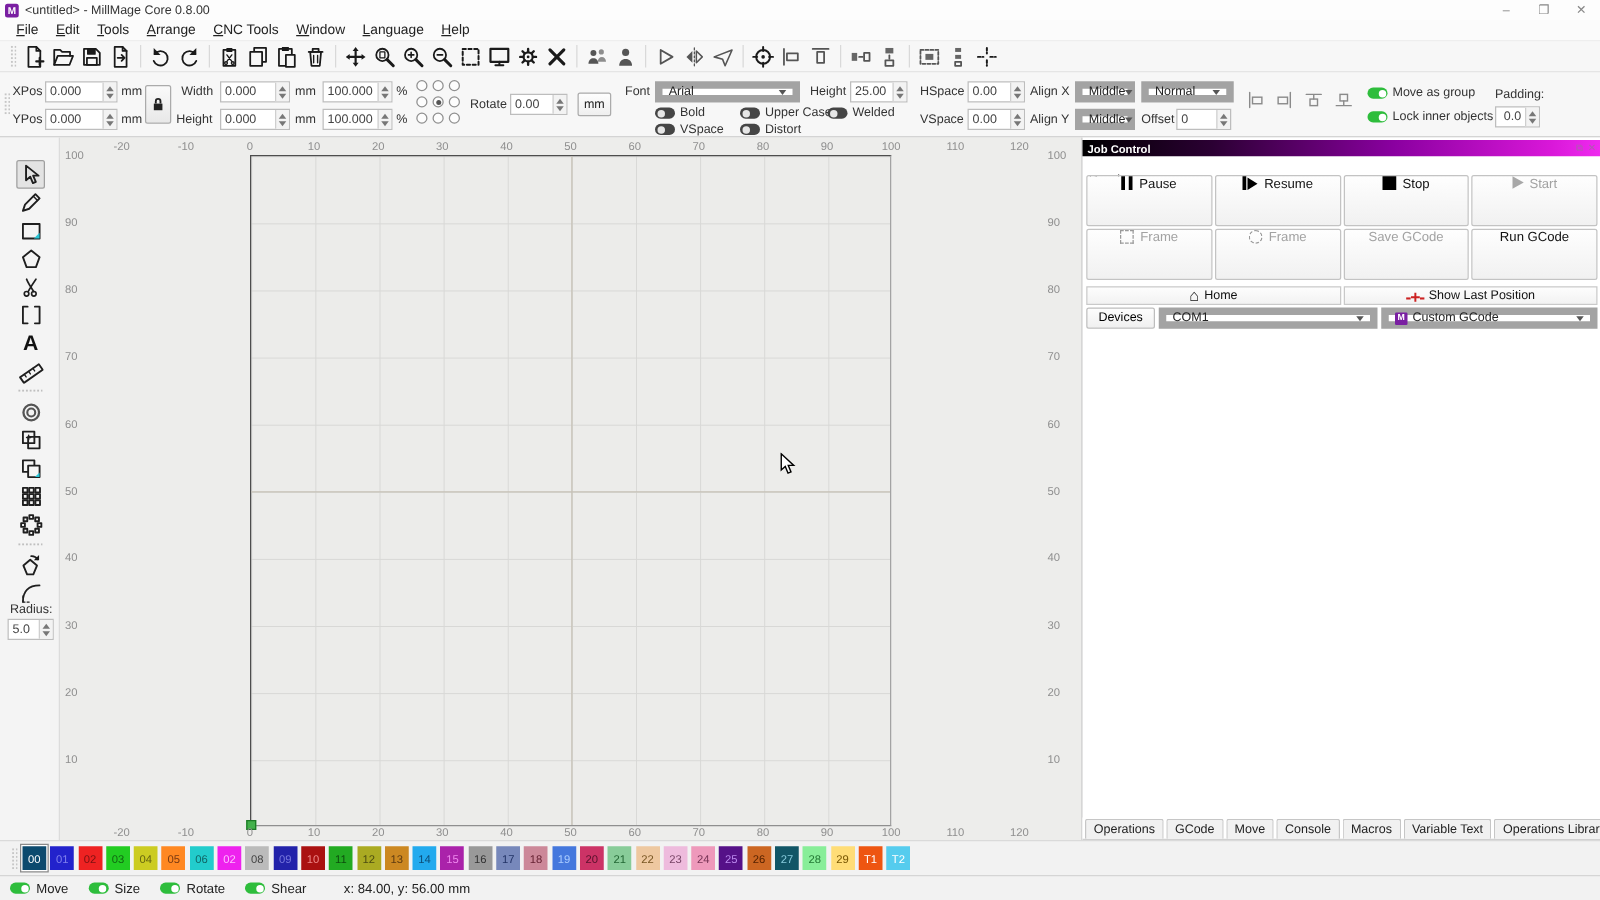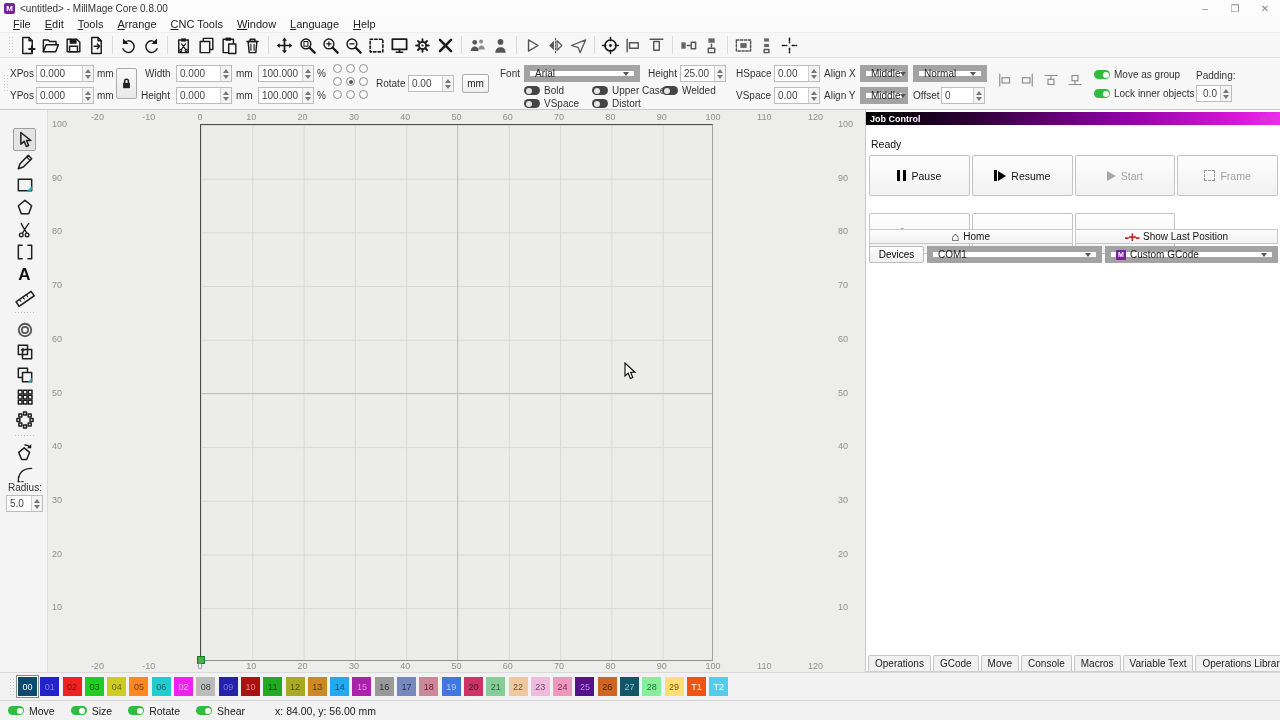--- a/index.html
+++ b/index.html
@@ -64,21 +64,21 @@
   .midline-v { position:absolute; left:256px; top:0; width:1px; height:100%; background:#c6c1b6; }
   .midline-h { position:absolute; left:0; top:268px; width:100%; height:1px; background:#c6c1b6; }
   .origin { position:absolute; left:-4px; bottom:-4px; width:8px; height:8px; background:#43b14b; border:1px solid #1d7a26; }
   .cursor { position:absolute; left:576px; top:252px; }
 
   .rightpanel { position:absolute; left:865px; top:110px; width:415px; height:562px; background:#fff; border-left:1px solid #c9c9c9; }
   .jc-header { position:absolute; left:0; top:2px; width:415px; height:13px; background:linear-gradient(90deg,#000 0%,#2b0033 25%,#8a00a0 60%,#d817d8 90%,#ef2bef 100%); color:#fff; font-size:9px; font-weight:bold; display:flex; align-items:center; padding:0 4px; }
   .jc-hicons { margin-left:auto; display:flex; gap:4px; font-size:8px; color:#b05ab0; font-weight:normal; }
   .jc-status { position:absolute; left:5px; top:28px; font-size:10.5px; color:#111; }
   .jc-grid { position:absolute; left:3px; top:30px; width:409px; display:grid; grid-template-columns:repeat(4,1fr); gap:2px; }
-  .jc-btn { height:41px; background:linear-gradient(#fefefe,#f1f1f1); border:1px solid #c3c3c3; border-radius:2px; display:flex; align-items:center; justify-content:center; gap:5px; font-size:10.5px; color:#111;margin-top:15px; }
+  .jc-btn { height:41px; background:linear-gradient(#fefefe,#f1f1f1); border:1px solid #c3c3c3; border-radius:2px; display:flex; align-items:flex-start; justify-content:center; gap:5px; font-size:10.5px; color:#111; }
   .jc-btn.disabled { color:#a2a2a2; }
   .jc-row3 { position:absolute; left:3px; top:119px; width:409px; display:grid; grid-template-columns:1fr 1fr; gap:2px; }
   .jc-sbtn { height:15px; background:linear-gradient(#fdfdfd,#f2f2f2); border:1px solid #c9c9c9; display:flex; align-items:center; justify-content:center; gap:4px; font-size:10px; color:#111; }
   .jc-row4 { position:absolute; left:3px; top:136px; width:409px; display:flex; gap:3px; }
   .jc-dev { width:55px; height:17px; background:linear-gradient(#fdfdfd,#f0f0f0); border:1px solid #bdbdbd; border-radius:2px; display:flex; align-items:center; justify-content:center; font-size:10px; }
   .select { height:17px; background:#fff; border:6px solid #a3a3a3; display:flex; align-items:center; padding:0 5px; font-size:10px; color:#222; }
   .mini-logo { width:10px; height:10px; background:#7a1fa2; color:#fff; font-size:7px; font-weight:bold; display:flex; align-items:center; justify-content:center; margin-right:4px; border-radius:1px; }
 
   .ic-pause { width:9px; height:11px; border-left:3.5px solid #000; border-right:3.5px solid #000; }
   .ic-resume { display:flex; align-items:center; gap:1.5px; }
@@ -734,20 +734,21 @@
           <span>✕</span>
         </span>
     </div>
     <div class="jc-status">Ready</div>
     <div class="jc-grid" id="jc-grid">
         <div class="jc-btn"><span class="ic-pause"></span>Pause</div>
         <div class="jc-btn"><span class="ic-resume">
             <b></b>
             <i></i>
           </span>Resume</div>
+        <div class="jc-btn"><span class="ic-stop"></span>Stop</div>
         <div class="jc-btn disabled"><span class="ic-start"></span>Start</div>
         <div class="jc-btn disabled"><span class="ic-frect"></span>Frame</div>
         <div class="jc-btn disabled"><span class="ic-fcirc"></span>Frame</div>
         <div class="jc-btn disabled">Save GCode</div>
         <div class="jc-btn">Run GCode</div>
       </div>
     <div class="jc-row3" id="jc-row3">
         <div class="jc-sbtn"><span class="ic-home">⌂</span>Home</div>
         <div class="jc-sbtn"><span class="ic-cross">-<b style="font-weight: bold;">+</b>-</span>Show Last Position</div>
       </div>

